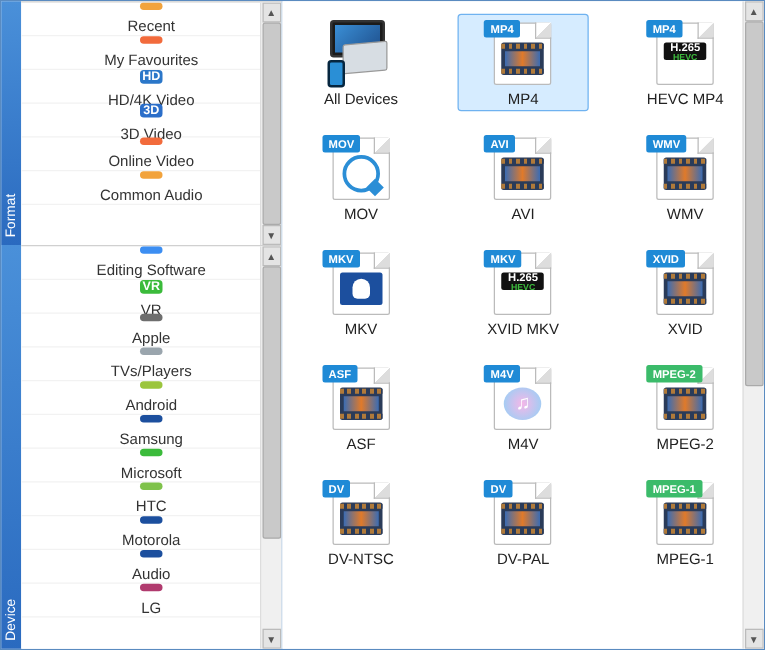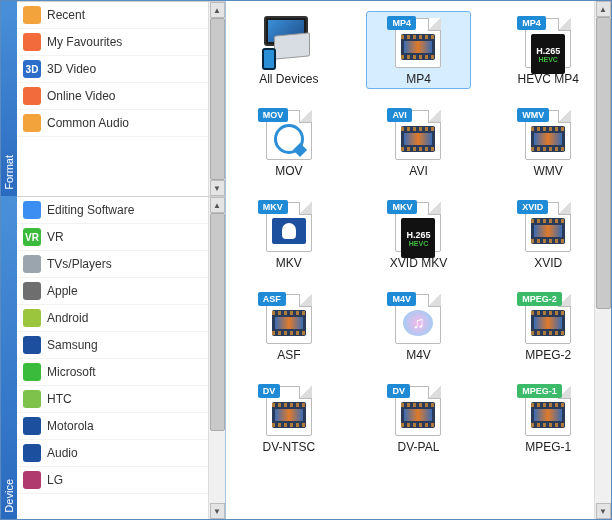--- a/index.html
+++ b/index.html
@@ -54,20 +54,21 @@
   .panel-device { flex: 1; min-height: 0; }
   .item {
     display: flex;
     align-items: center;
     height: 27px;
     padding: 0 6px;
     cursor: default;
     gap: 6px;
     color: #333;
     border-bottom: 1px solid #f2f2f2;
+    flex-direction: column;
   }
   .item .icon {
     width: 18px;
     height: 18px;
     display: flex;
     align-items: center;
     justify-content: center;
     border-radius: 3px;
     font-size: 10px;
     font-weight: bold;
@@ -186,21 +187,21 @@
     background: repeating-linear-gradient(90deg,#b07a3a 0 3px,#2a3b59 3px 6px);
   }
   .film::before{ top:1px; }
   .film::after{ bottom:1px; }
   .film-inner{
     position:absolute; left:3px; right:3px; top:7px; bottom:7px;
     background: linear-gradient(90deg,#3b6cb3,#e07a2a,#3b6cb3);
   }
   .hevc {
      position:absolute; left:12px; top:20px;
-     width:34px; height:40px;
+     width:34px; height:14px;
      background:#111;
      color:#fff;
      font-size:7px;
      font-weight:bold;
      display:flex; flex-direction:column;
      align-items:center; justify-content:center;
      border-radius:2px;
   }
   .hevc .h265{ font-size:9px; }
   .hevc .hv{ color:#3dbb3d; }
@@ -281,20 +282,24 @@
 
         <div class="item">
             <div class="icon" style="background: rgb(242, 163, 60);"></div>
             <span>Recent</span>
           </div>
           <div class="item">
             <div class="icon" style="background: rgb(242, 107, 60);"></div>
             <span>My Favourites</span>
           </div>
           <div class="item">
+            <div class="icon" style="background: rgb(43, 119, 201);">HD</div>
+            <span>HD/4K Video</span>
+          </div>
+          <div class="item">
             <div class="icon" style="background: rgb(43, 110, 201);">3D</div>
             <span>3D Video</span>
           </div>
           <div class="item">
             <div class="icon" style="background: rgb(242, 107, 60);"></div>
             <span>Online Video</span>
           </div>
           <div class="item">
             <div class="icon" style="background: rgb(242, 163, 60);"></div>
             <span>Common Audio</span>
@@ -317,26 +322,26 @@
 
         <div class="item">
             <div class="icon" style="background: rgb(60, 142, 242);"></div>
             <span>Editing Software</span>
           </div>
           <div class="item">
             <div class="icon" style="background: rgb(59, 187, 59);">VR</div>
             <span>VR</span>
           </div>
           <div class="item">
+            <div class="icon" style="background: rgb(110, 110, 110);"></div>
+            <span>Apple</span>
+          </div>
+          <div class="item">
             <div class="icon" style="background: rgb(154, 165, 173);"></div>
             <span>TVs/Players</span>
-          </div>
-          <div class="item">
-            <div class="icon" style="background: rgb(110, 110, 110);"></div>
-            <span>Apple</span>
           </div>
           <div class="item">
             <div class="icon" style="background: rgb(155, 197, 61);"></div>
             <span>Android</span>
           </div>
           <div class="item">
             <div class="icon" style="background: rgb(28, 79, 158);"></div>
             <span>Samsung</span>
           </div>
           <div class="item">

